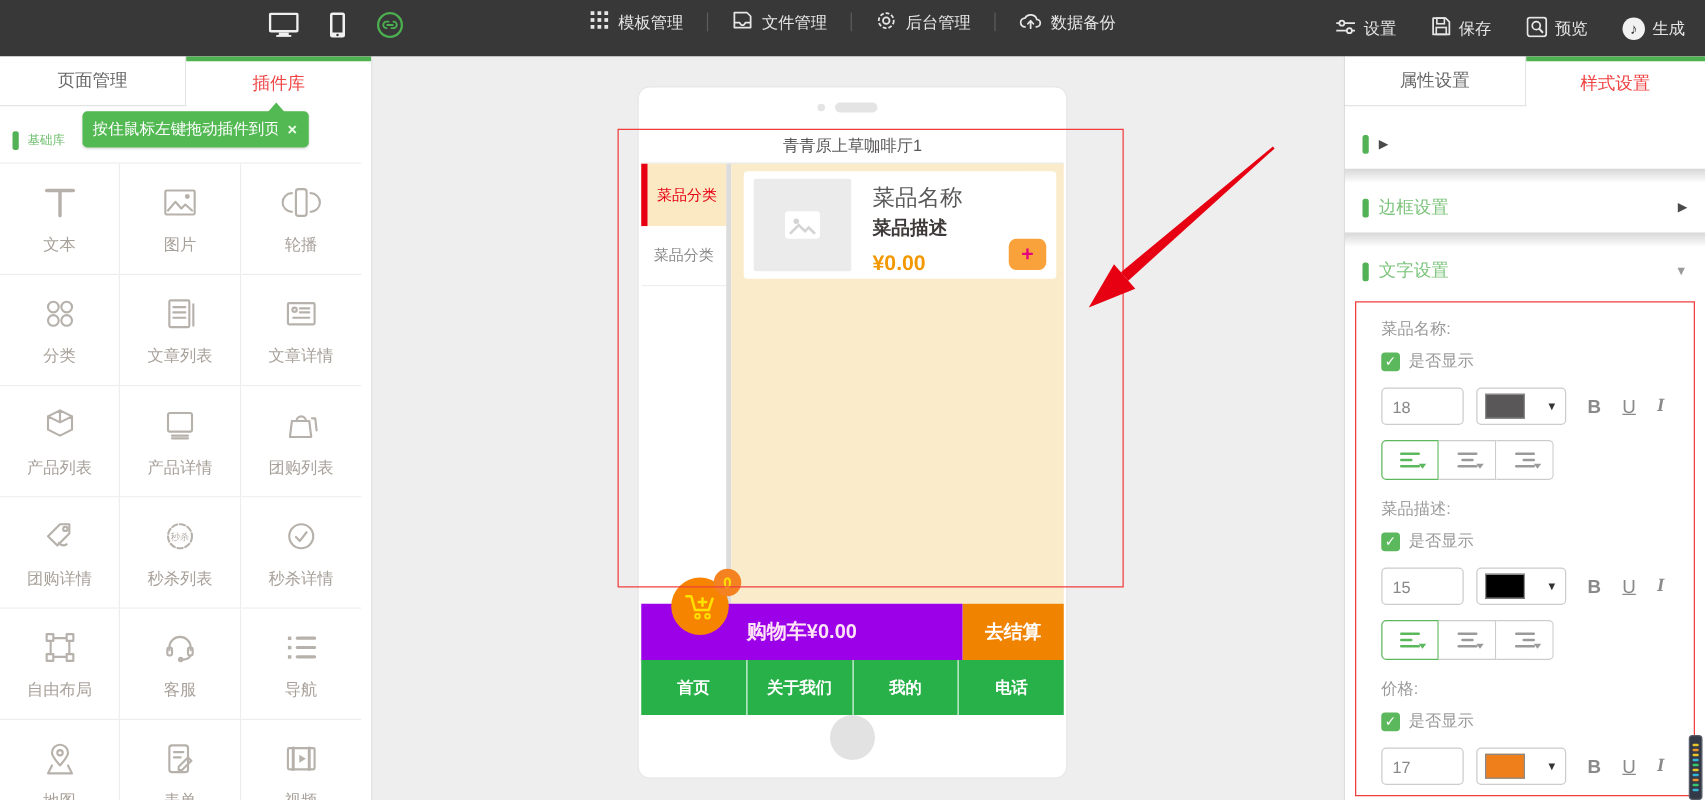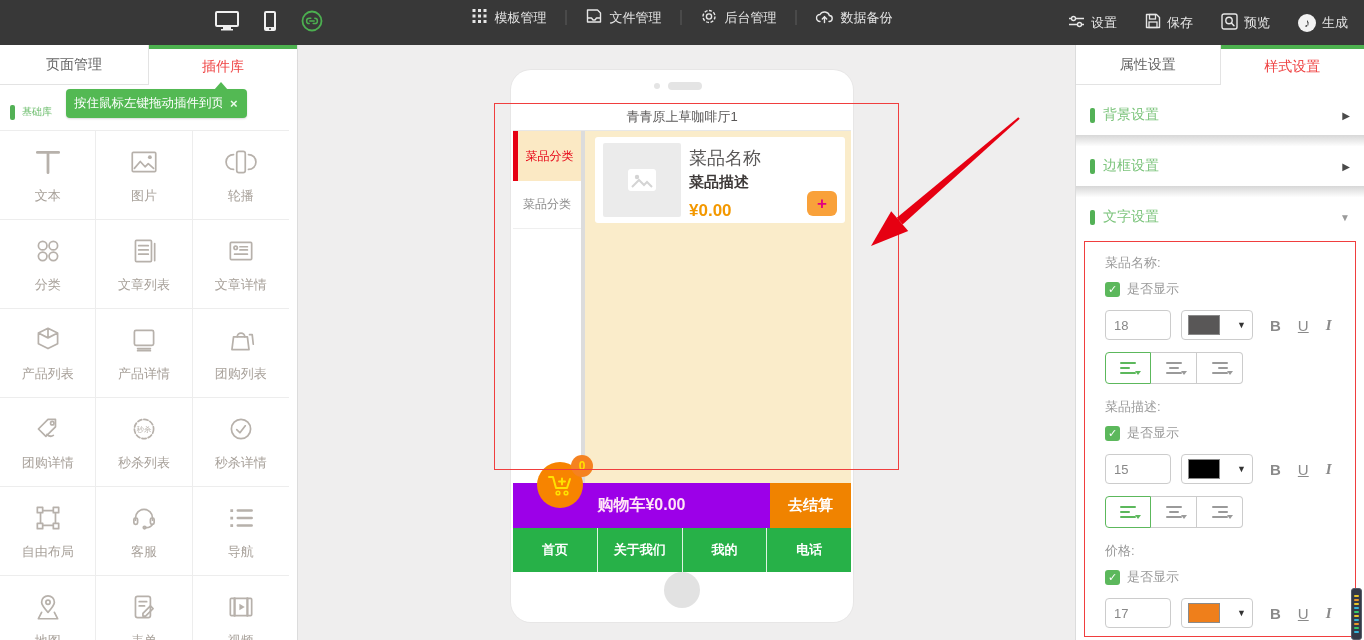--- a/index.html
+++ b/index.html
@@ -32,34 +32,34 @@
   .tooltip-arrow { position:absolute; top:-7px; left:148px; width:0; height:0; border-left:7px solid transparent; border-right:7px solid transparent; border-bottom:8px solid #53b953; }
   .widget-grid { position:absolute; left:0; top:85px; width:289px; display:grid; grid-template-columns:repeat(3,1fr); border-top:1px solid #ededed; }
   .wcell { height:89px; border-right:1px solid #ededed; border-bottom:1px solid #ededed; display:flex; flex-direction:column; align-items:center; justify-content:center; gap:9px; cursor:pointer; background:#fff; }
   .wcell:nth-child(3n) { border-right:none; }
   .wlabel { font-size:13px; color:#a8a19a; }
   .wicon { width:32px; height:32px; }
   .wicon svg { stroke:#b7b1ab; fill:none; stroke-width:1.6; stroke-linecap:round; stroke-linejoin:round; }
 
   
   .canvas { position:absolute; left:290px; top:45px; width:785px; bottom:0; background:#efeeee; }
-  .phone { position:absolute; left:221px; top:25px; width:342px; height:552px; background:#fff; border-radius:20px; box-shadow:0 0 0 1px rgba(0,0,0,0.03); }
+  .phone { position:absolute; left:221px; top:25px; width:342px; height:552px; background:#fff; border-radius:9px; box-shadow:0 0 0 1px rgba(0,0,0,0.03); }
   .spk-dot { position:absolute; top:13px; left:143px; width:6px; height:6px; border-radius:50%; background:#e4e4e4; }
   .spk-pill { position:absolute; top:12px; left:157px; width:34px; height:8px; border-radius:4px; background:#e4e4e4; }
   .p-titlebar { position:absolute; top:33px; left:2px; right:2px; height:28px; background:#fff; border-top:1px solid #f2f2f2; border-bottom:1px solid #e7e7e7; display:flex; align-items:center; justify-content:center; font-size:13px; color:#595757; }
   .p-body { position:absolute; top:61px; left:2px; right:2px; height:352px; display:flex; }
   .p-sidecol { width:68px; background:#fff; }
   .p-cat { height:50px; display:flex; align-items:center; justify-content:center; font-size:12px; cursor:pointer; }
   .p-cat.active { background:#fbe9c4; border-left:5px solid #e60012; color:#e60012; }
   .p-cat.idle { background:#fff; color:#8a8a8a; height:48px; border-bottom:1px solid #efefef; }
   .p-coldiv { width:4px; background:#dcdcdc; }
   .p-content { flex:1; background:#faecca; padding:6px 6px 0 10px; }
   .p-card { background:#fff; border-radius:3px; height:86px; position:relative; display:flex; padding:6px 8px; }
   .p-card-img { width:78px; height:74px; background:#ebebeb; border-radius:2px; display:flex; align-items:center; justify-content:center; }
-  .p-card-texts { margin-left:8px; padding-top:3px; }
+  .p-card-texts { margin-left:17px; padding-top:3px; }
   .p-dish-name { font-size:18px; color:#595757; }
   .p-dish-desc { font-size:15px; color:#3e3a39; font-weight:bold; margin-top:3px; }
   .p-dish-price { font-size:17px; color:#f39800; font-weight:bold; margin-top:9px; }
   .p-add-btn { position:absolute; right:8px; bottom:7px; width:30px; height:25px; border-radius:6px; background:#f9a13a; color:#e4007f; font-size:17px; font-weight:bold; display:flex; align-items:center; justify-content:center; cursor:pointer; line-height:1; }
   .p-cartbar { position:absolute; top:413px; left:2px; right:2px; height:45px; display:flex; }
   .p-cart-purple { flex:1; background:#9c00e8; display:flex; align-items:center; justify-content:center; color:#ffe3f6; font-size:16px; font-weight:bold; position:relative; }
   .p-cart-circle { position:absolute; left:24px; top:-21px; width:46px; height:46px; border-radius:50%; background:#f78400; display:flex; align-items:center; justify-content:center; }
   .p-cart-badge { position:absolute; left:58px; top:-28px; width:22px; height:22px; border-radius:50%; background:#f58220; color:#ffe100; font-size:12px; font-weight:bold; display:flex; align-items:center; justify-content:center; }
   .p-checkout { width:81px; background:#f08300; color:#fff; font-size:15px; font-weight:bold; display:flex; align-items:center; justify-content:center; cursor:pointer; }
   .p-navbar { position:absolute; top:458px; left:2px; right:2px; height:44px; display:flex; background:#27b148; }
@@ -456,21 +456,20 @@
 
   <div class="right-panel">
     <div class="tabs">
       <div class="tab inactive">属性设置</div>
       <div class="tab active">样式设置</div>
     </div>
 
     <div class="sections">
       <div class="section">
         <span class="green-pill"></span>
-        <span class="section-label">背景设置</span>
         <span class="caret">▶</span>
       </div>
       <div class="divider"></div>
       <div class="section">
         <span class="green-pill"></span>
         <span class="section-label">边框设置</span>
         <span class="caret">▶</span>
       </div>
       <div class="divider"></div>
       <div class="section">

